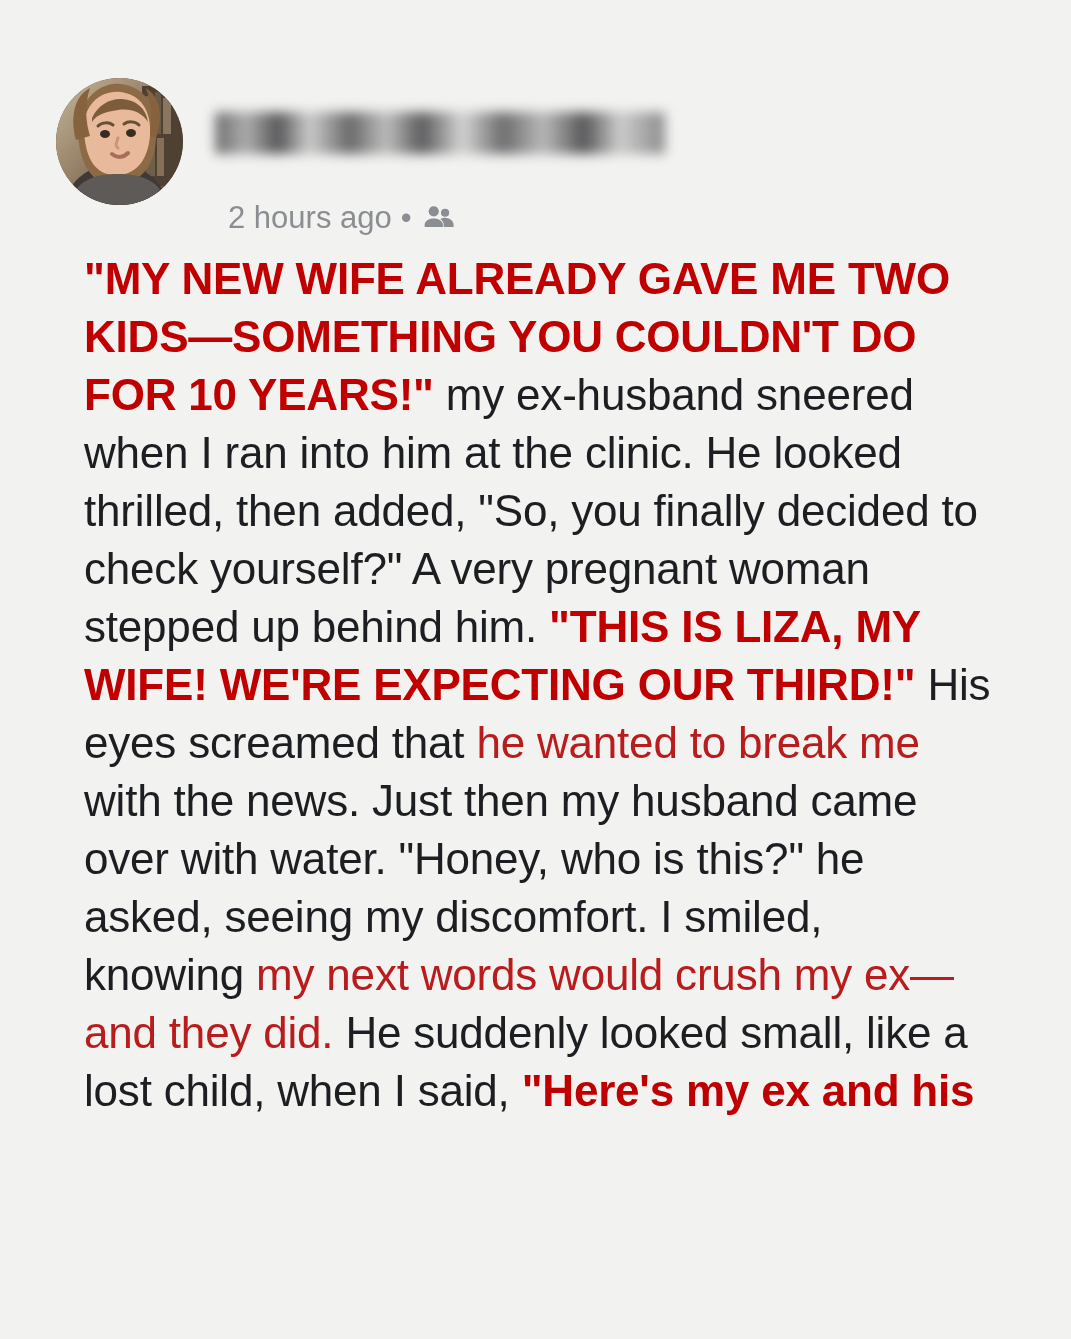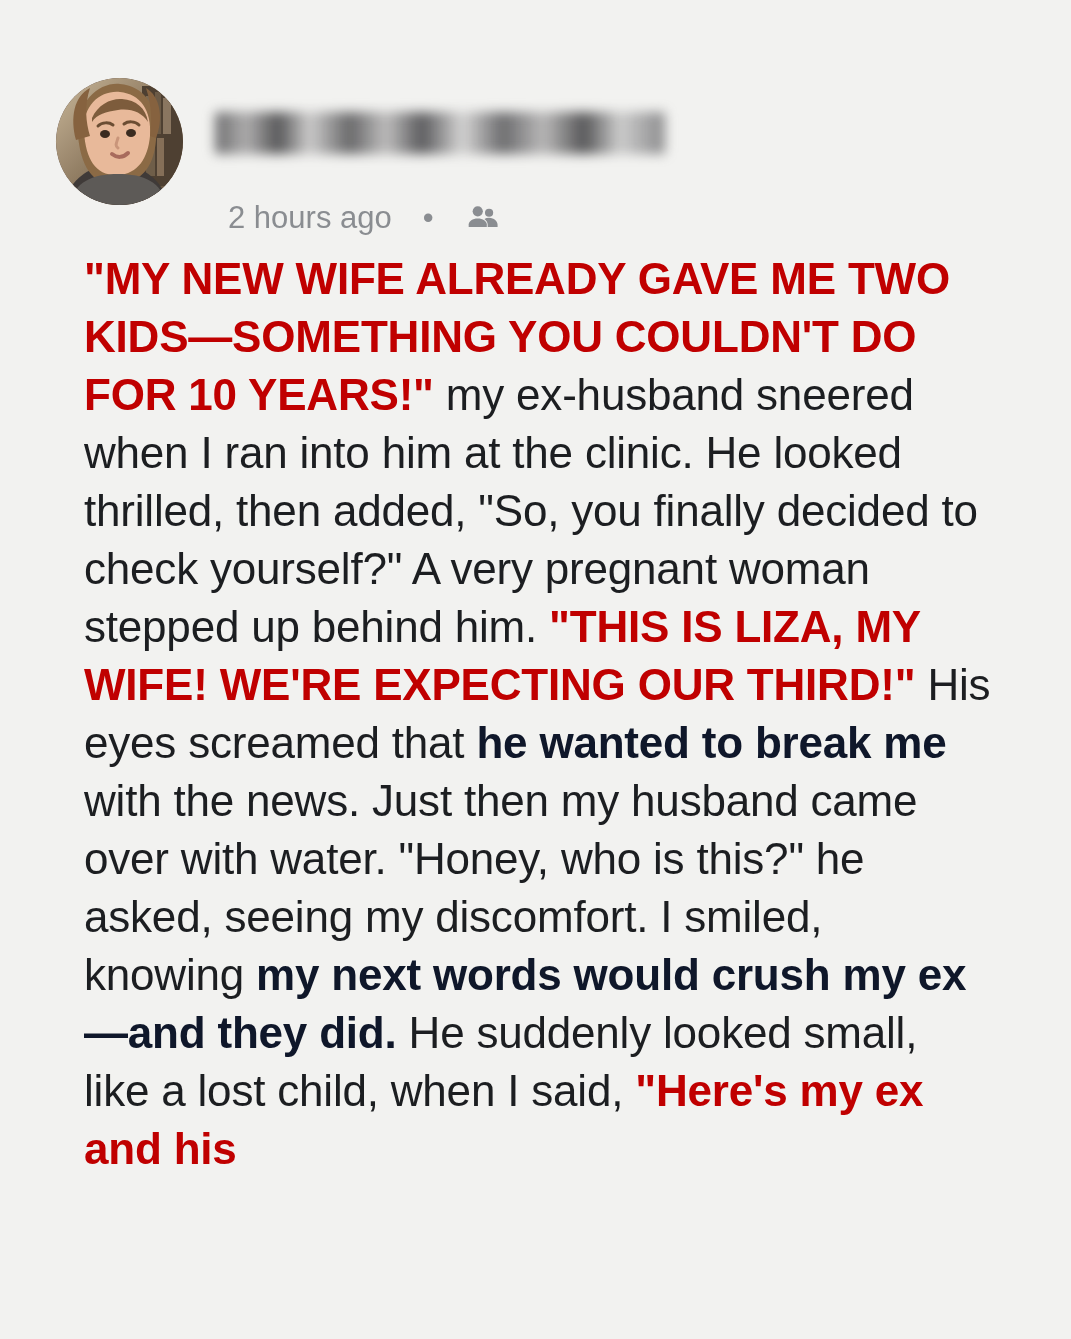--- a/index.html
+++ b/index.html
@@ -72,21 +72,21 @@
     height: 0;
     overflow: hidden;
     opacity: 0;
   }
   .meta {
     position: absolute;
     left: 228px;
     top: 200px;
     display: flex;
     align-items: center;
-    gap: 31px;
+    gap: 9px;
   }
   .meta-time {
     font-size: 31px;
     color: #8a8d91;
     line-height: 1;
   }
   .meta-dot {
     font-size: 31px;
     color: #8a8d91;
     line-height: 1;
@@ -107,22 +107,22 @@
     line-height: 58px;
     color: #1c1e21;
     letter-spacing: -0.2px;
     word-spacing: 0px;
   }
   .hl {
     color: #c00000;
     font-weight: bold;
   }
   .bd {
-    font-weight: bold;
-    color: #0f172a;
+    font-weight: normal;
+    color: #b91c1c;
   }
 </style>
 </head>
 <body>
 
 <div class="post">
 
   <div class="header">
 
     <div class="avatar">

